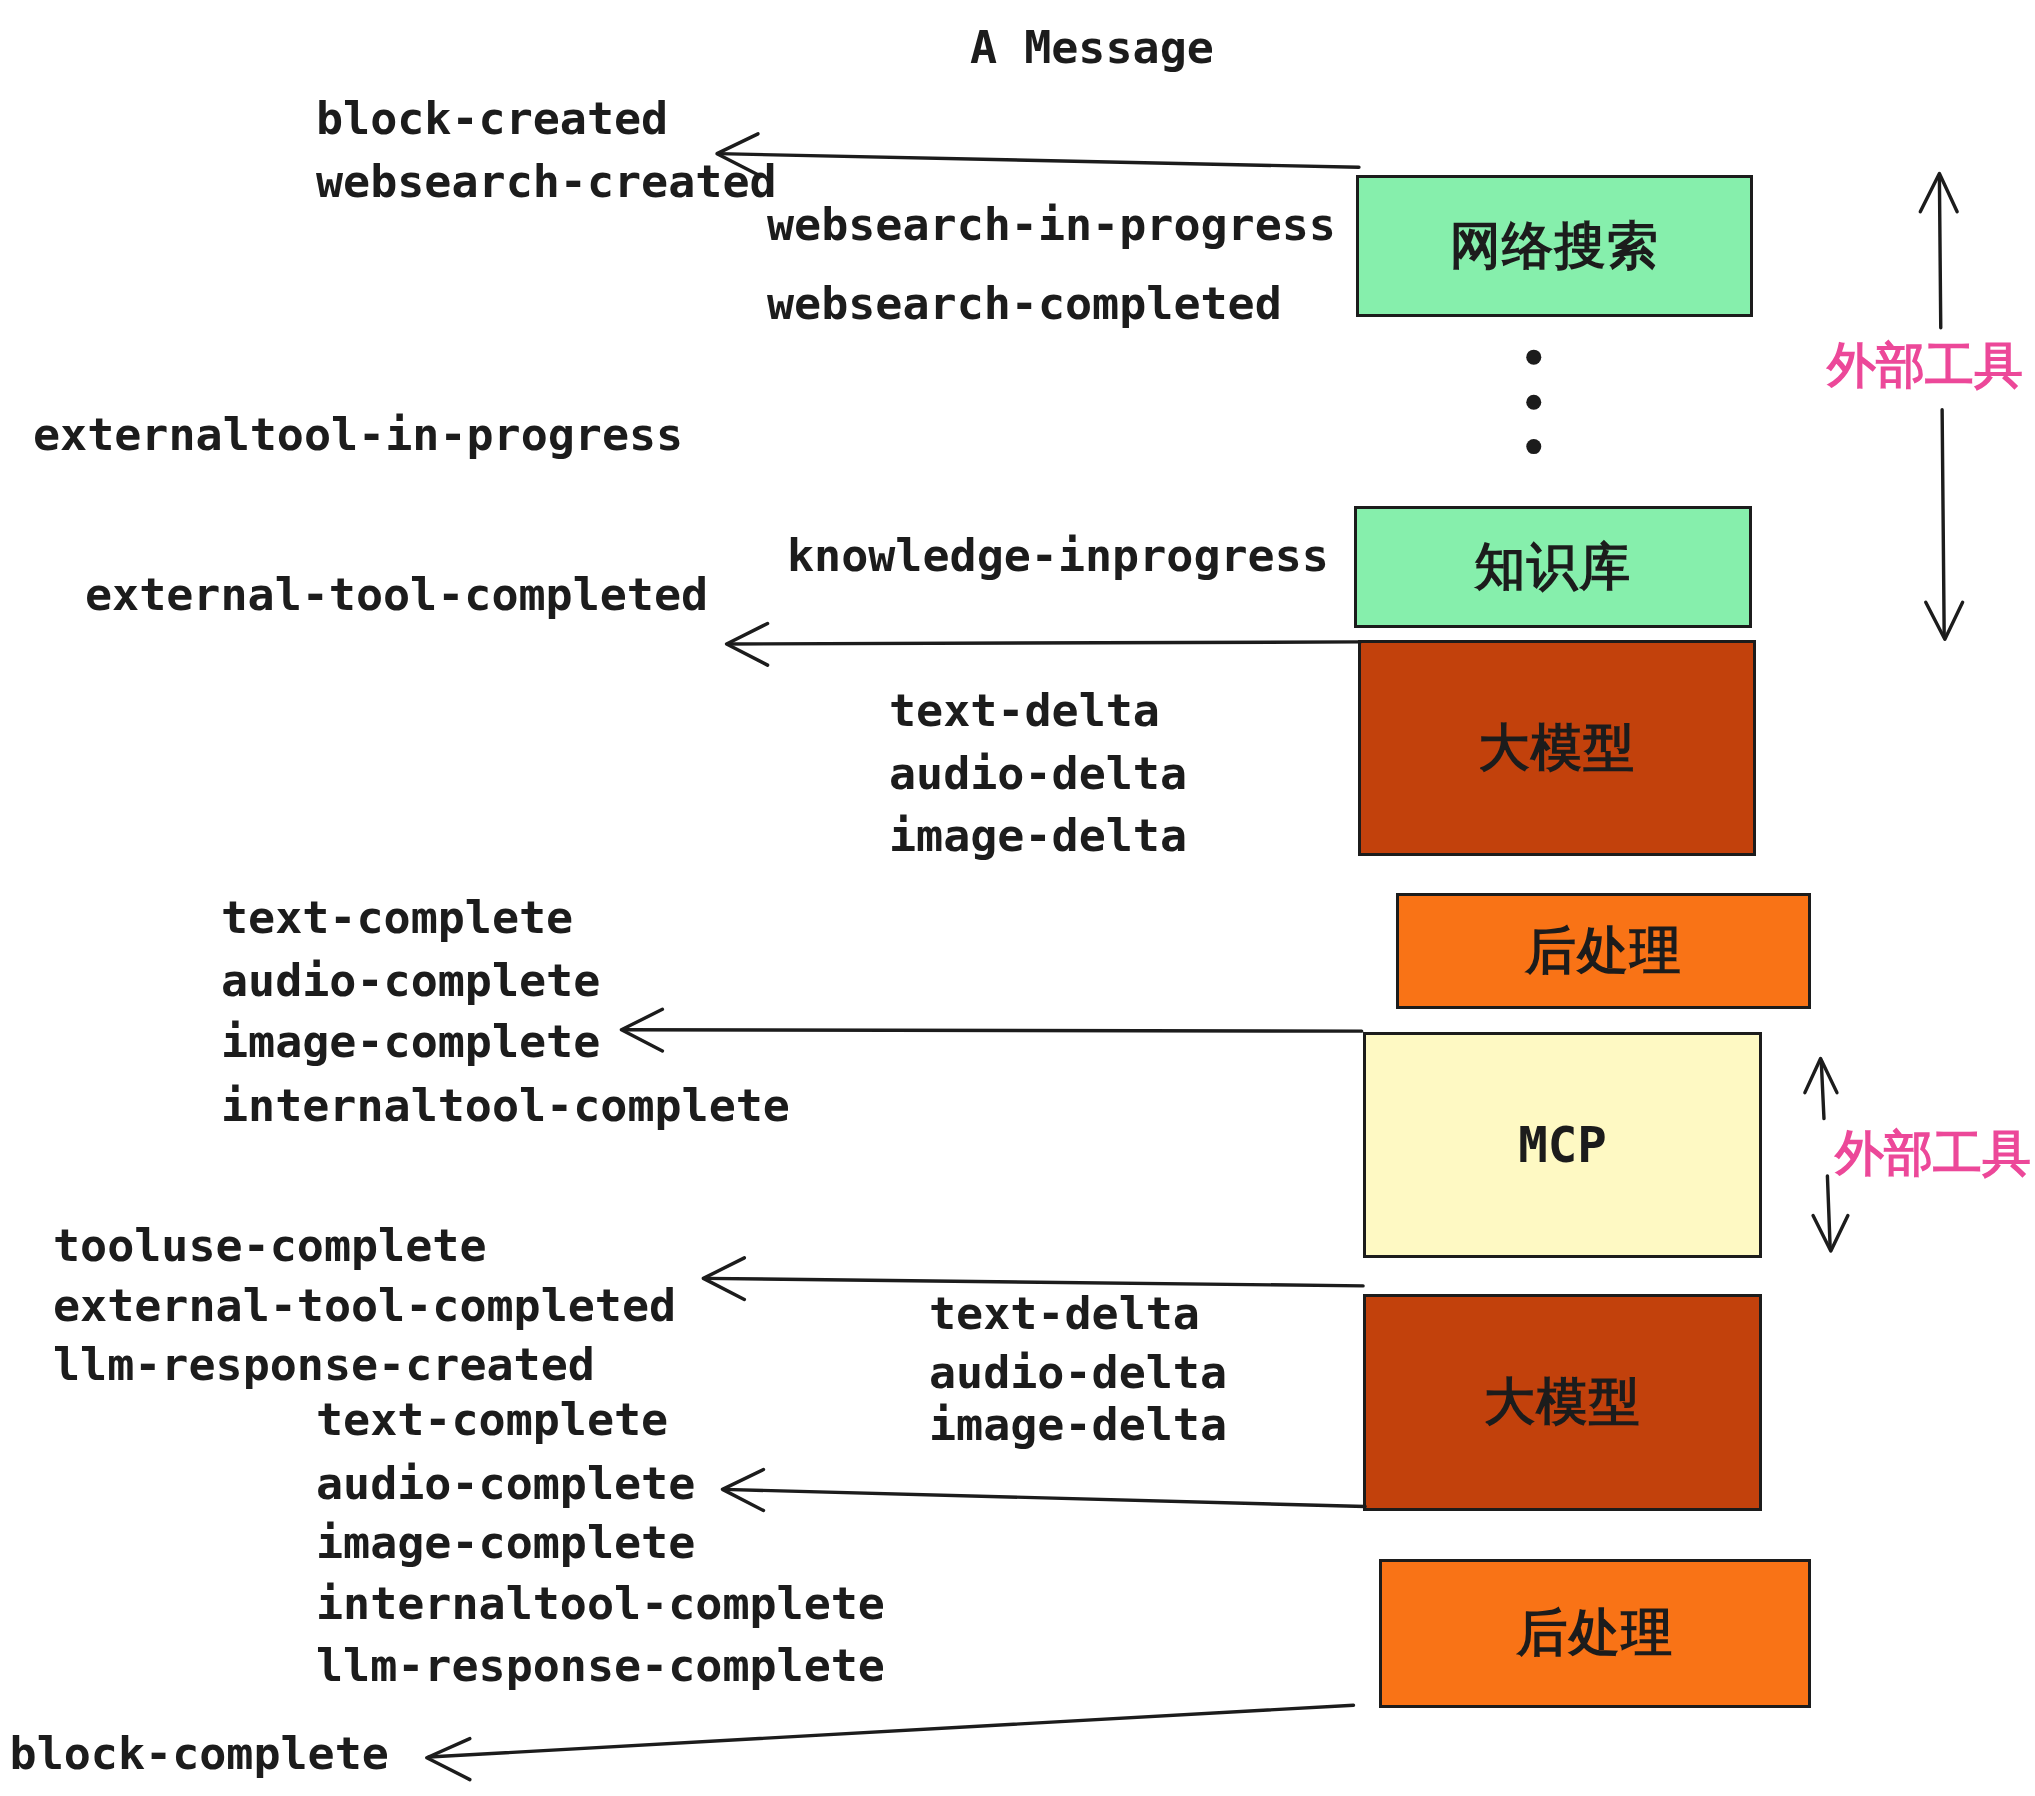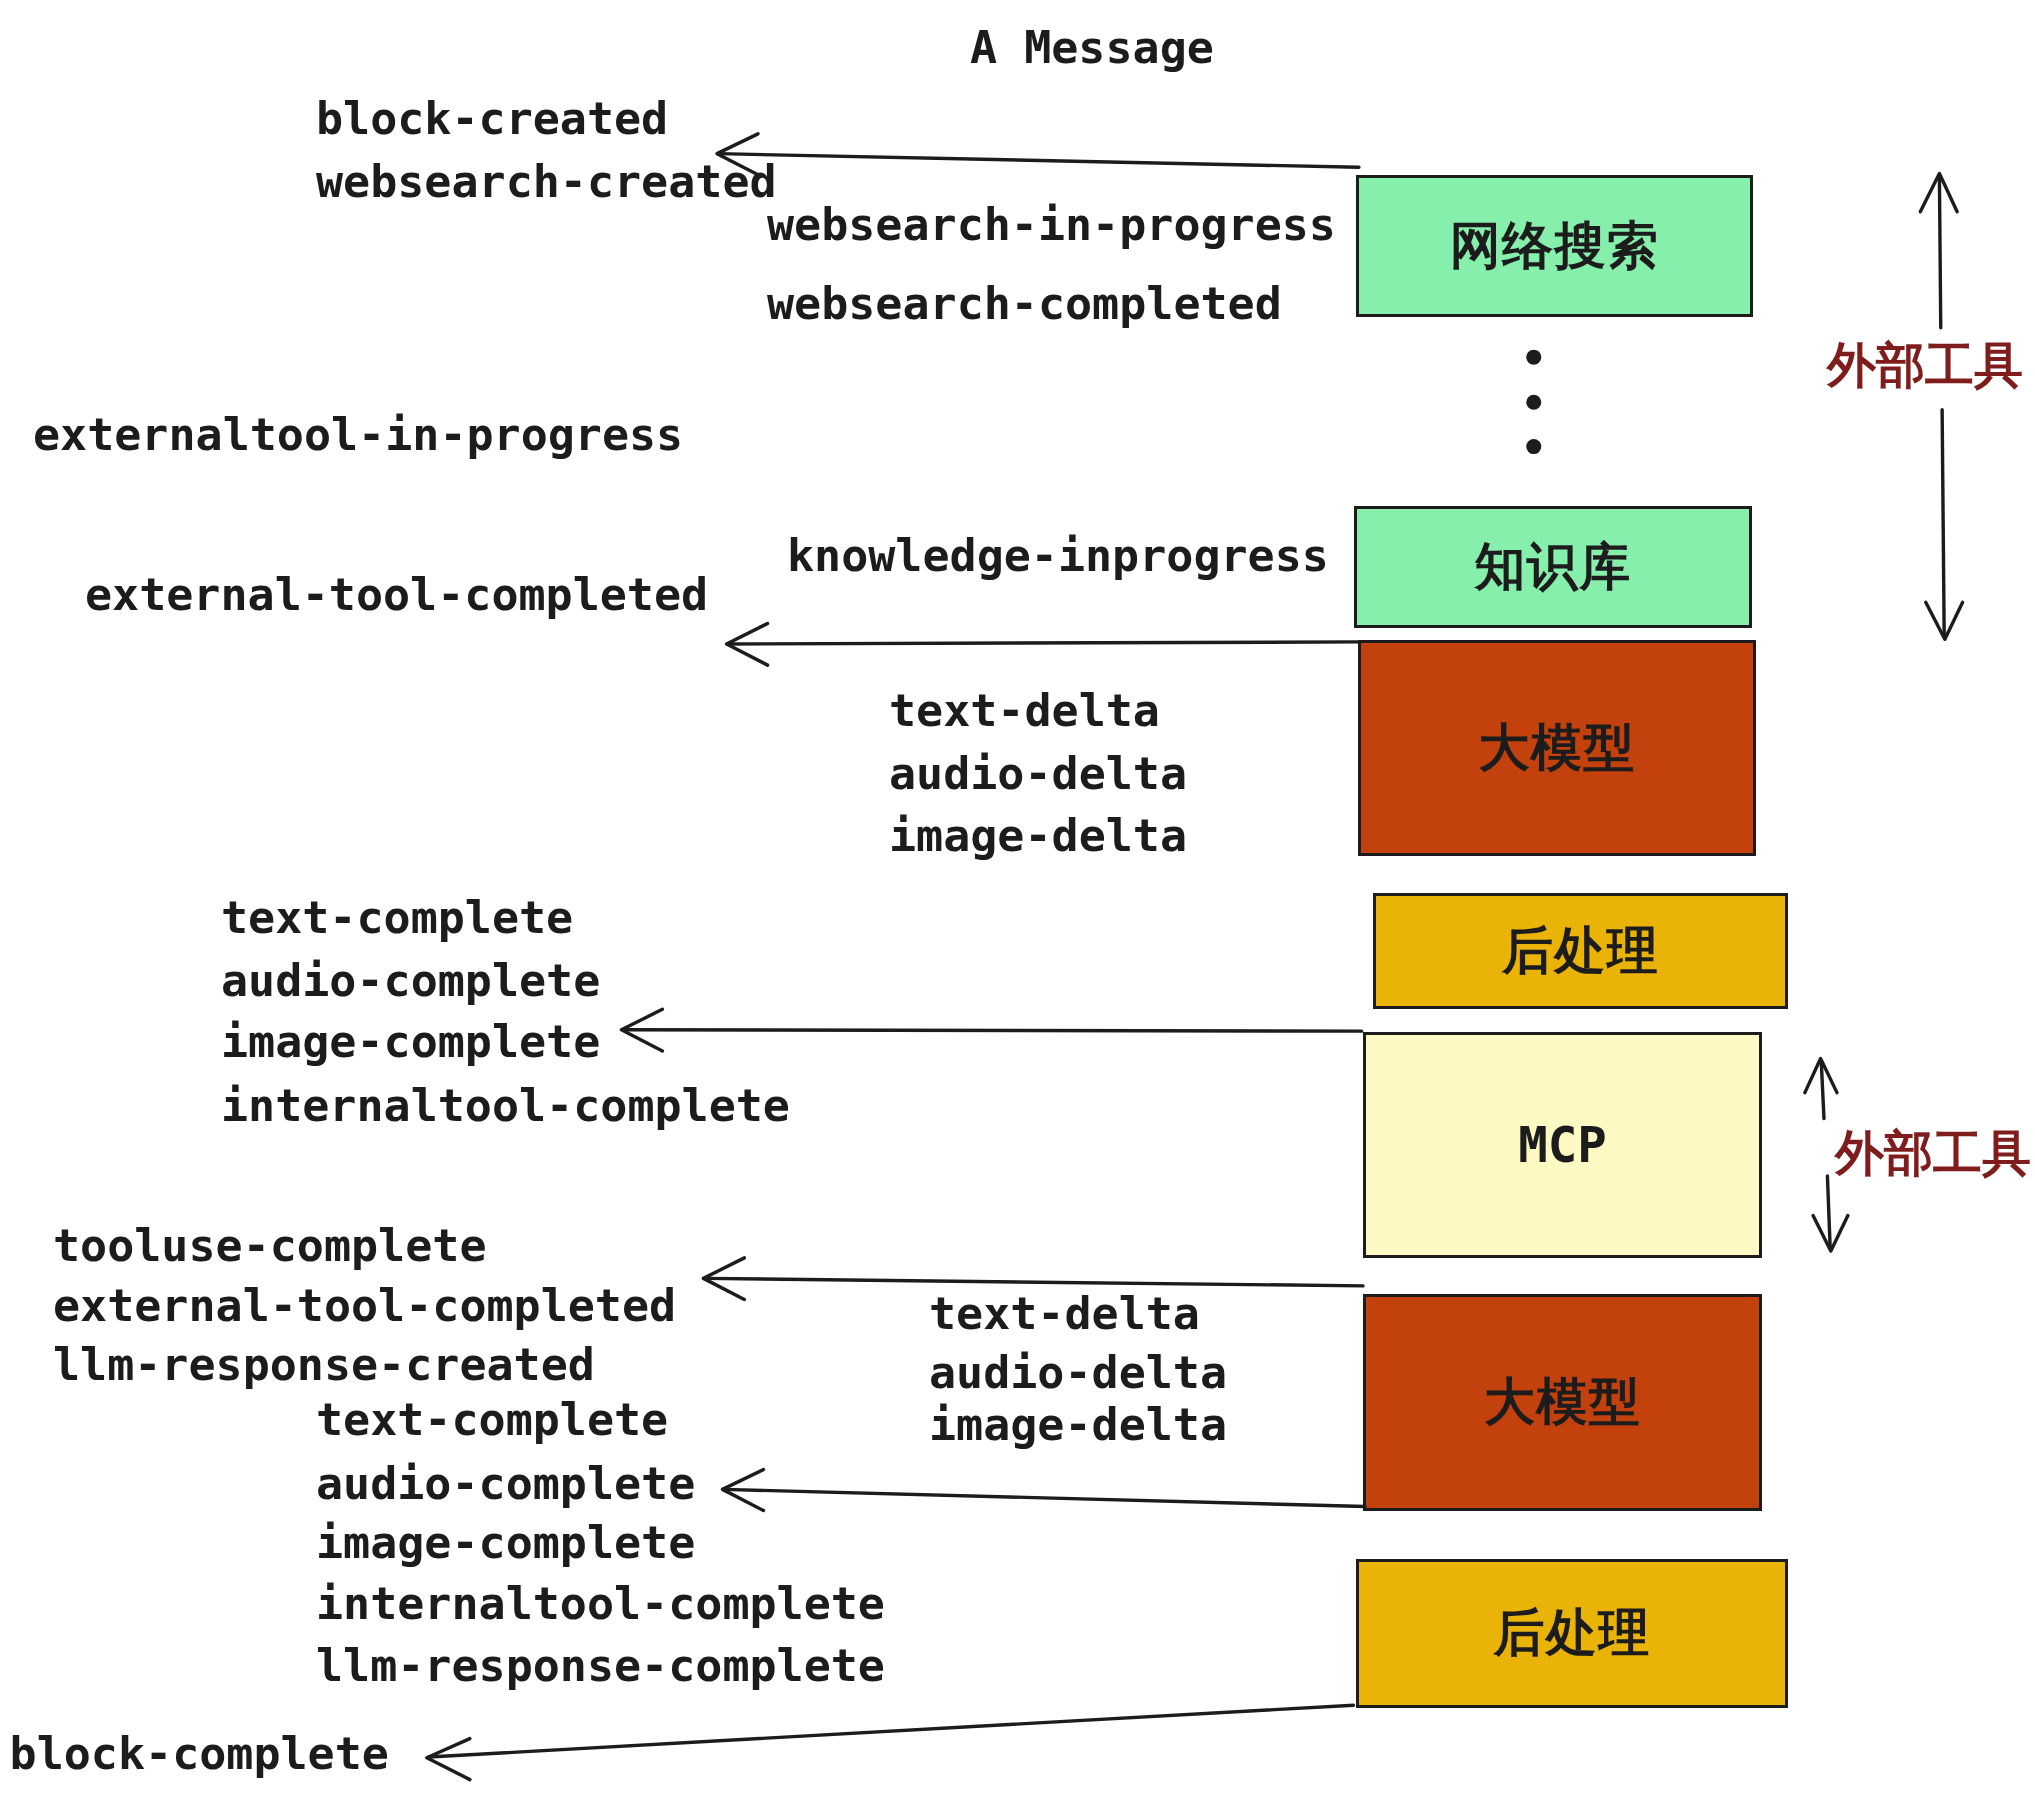--- a/index.html
+++ b/index.html
@@ -29,28 +29,28 @@
     box-sizing:border-box;
     display:flex;align-items:center;justify-content:center;
     font-size:51px;
     font-weight:700;
     letter-spacing:1.4px;
     font-family:"DejaVu Sans", sans-serif;
   }
   .pink{background:#86efac;}
   .green{background:#c2410c;}
   .yellow{background:#fef9c3;}
-  .white{background:#eab308;}
+  .white{background:#f97316;margin-left:23px;}
   .mono-label{font-family:"DejaVu Sans Mono", monospace;font-size:49px;letter-spacing:0;}
   .side-label{
     position:absolute;
     font-size:49px;
     font-weight:700;
     white-space:nowrap;
-    color:#7f1d1d;
+    color:#ec4899;
   }
   svg.overlay{position:absolute;left:0;top:0;pointer-events:none;}
 </style>
 </head>
 <body>
 
 <div class="canvas">
 
   <div class="title" style="left:970px;top:24.6px;">A Message</div>
 

